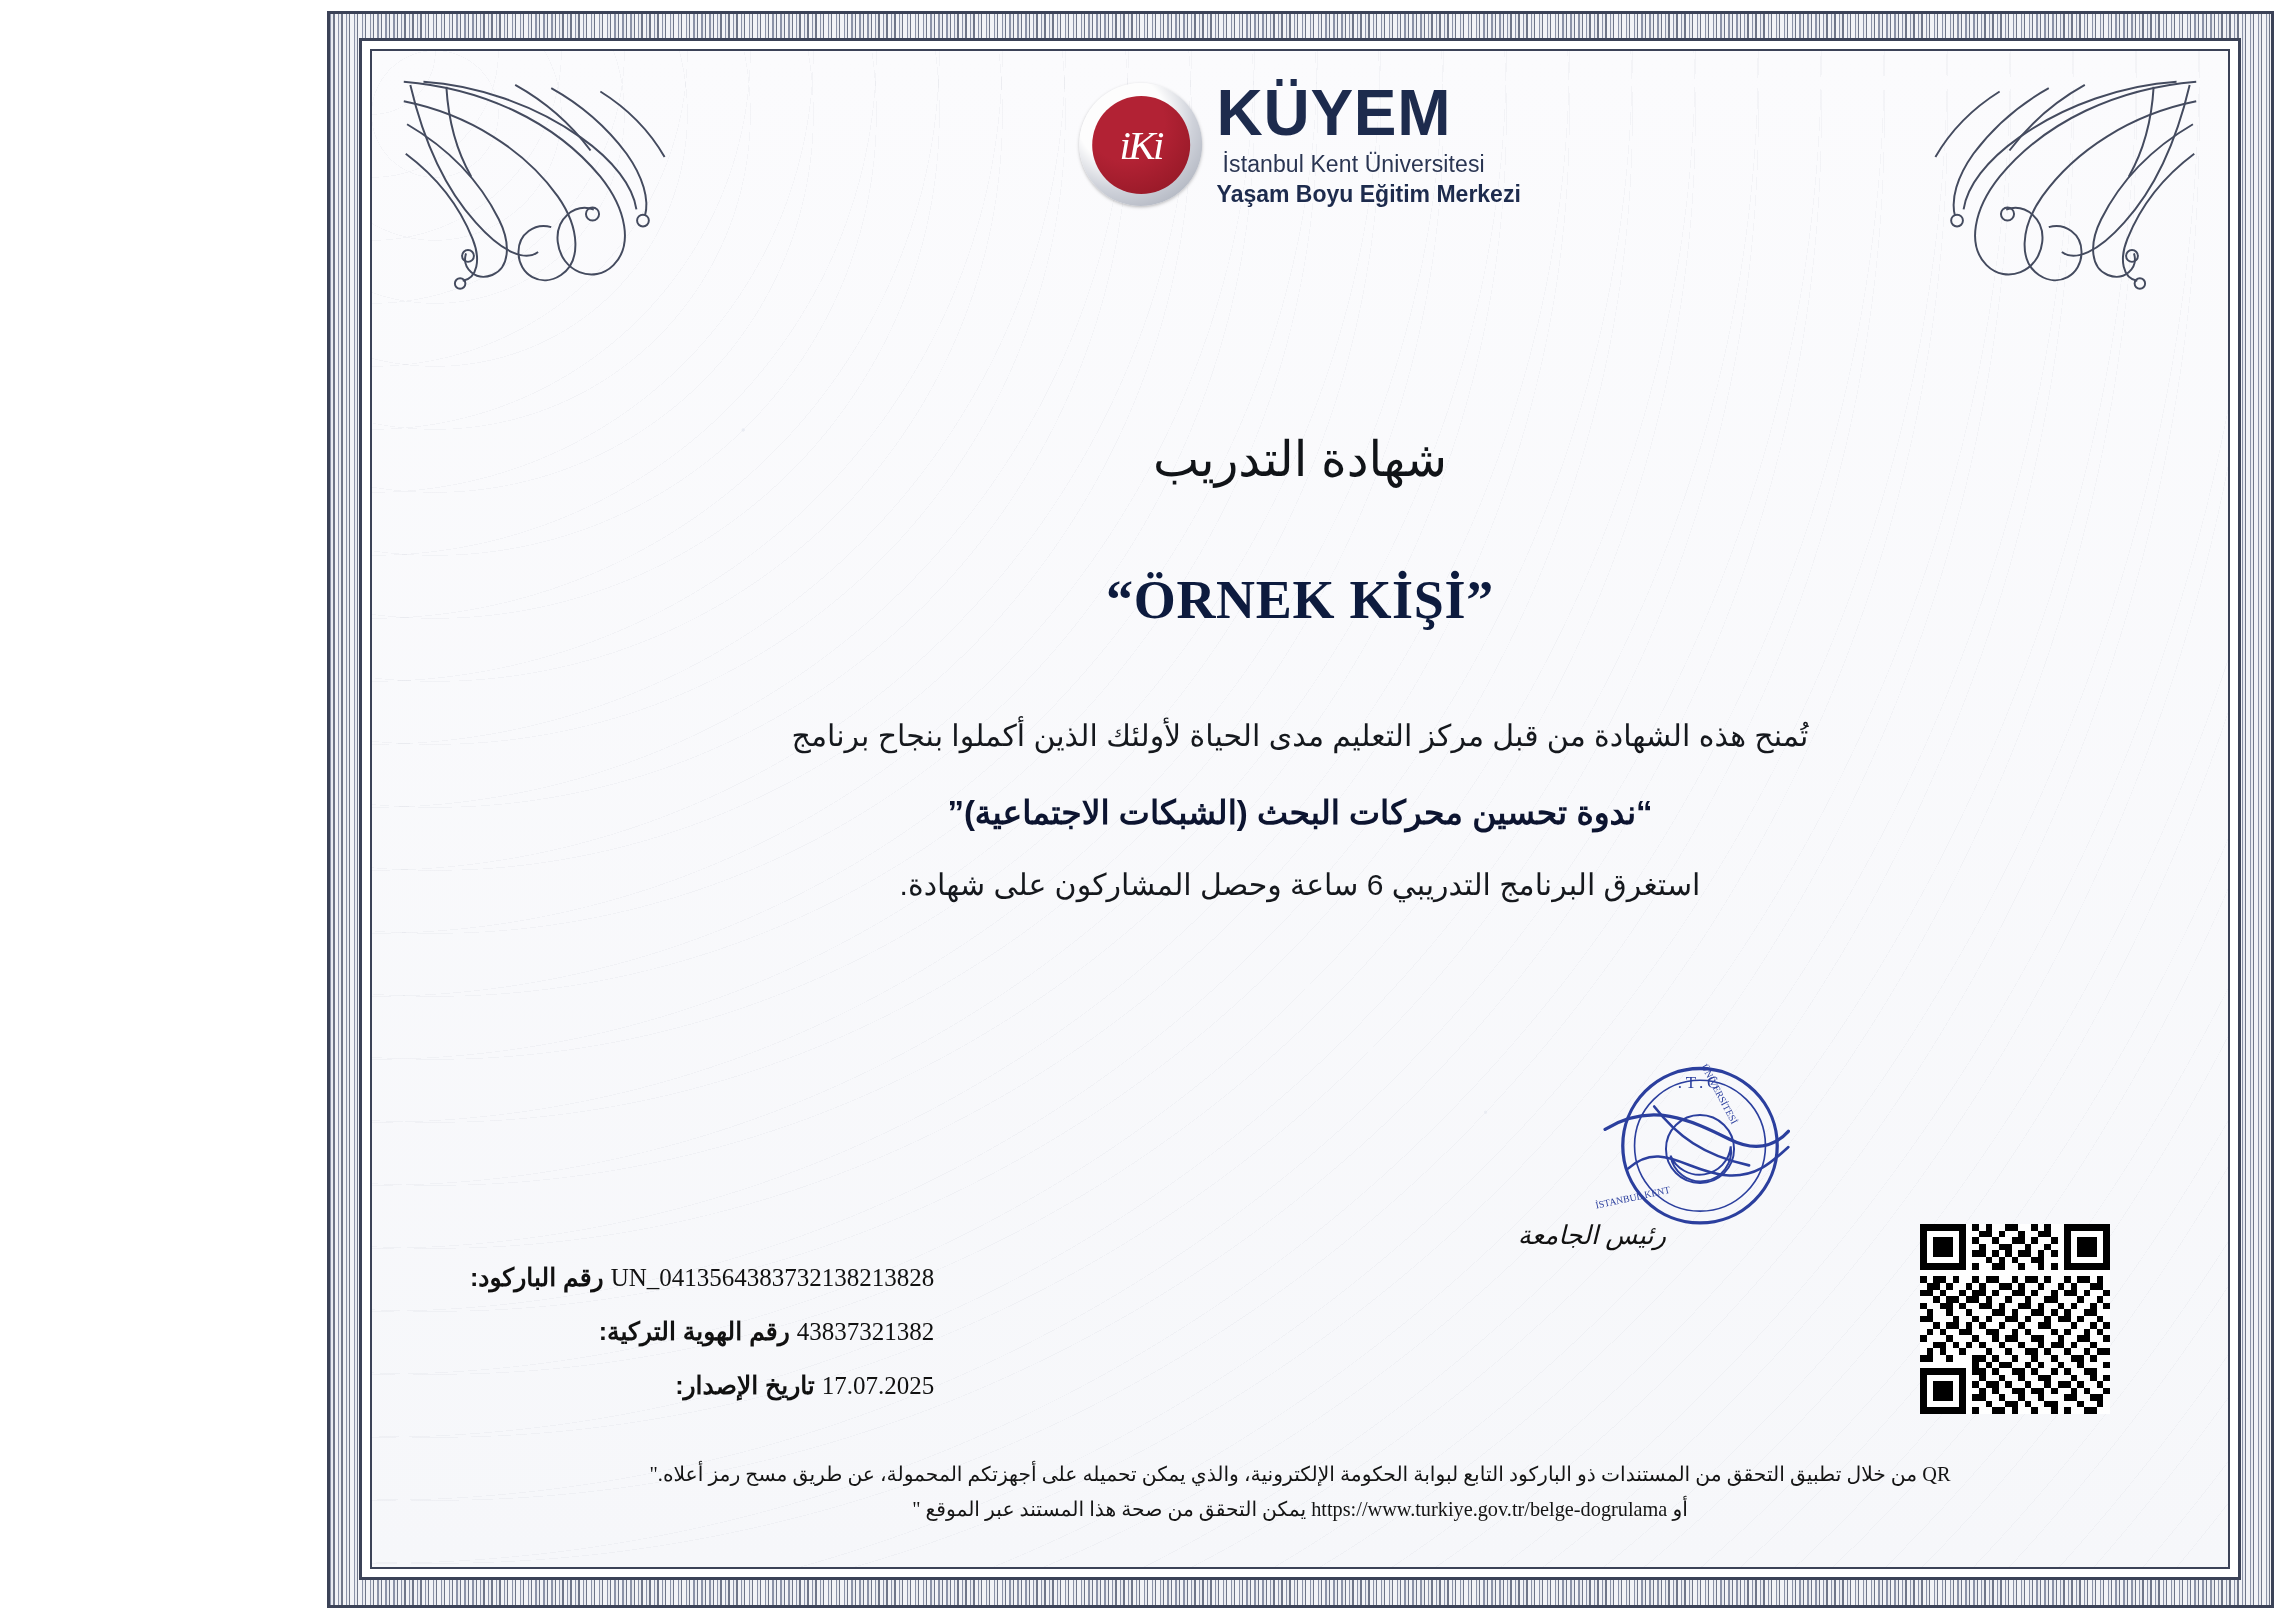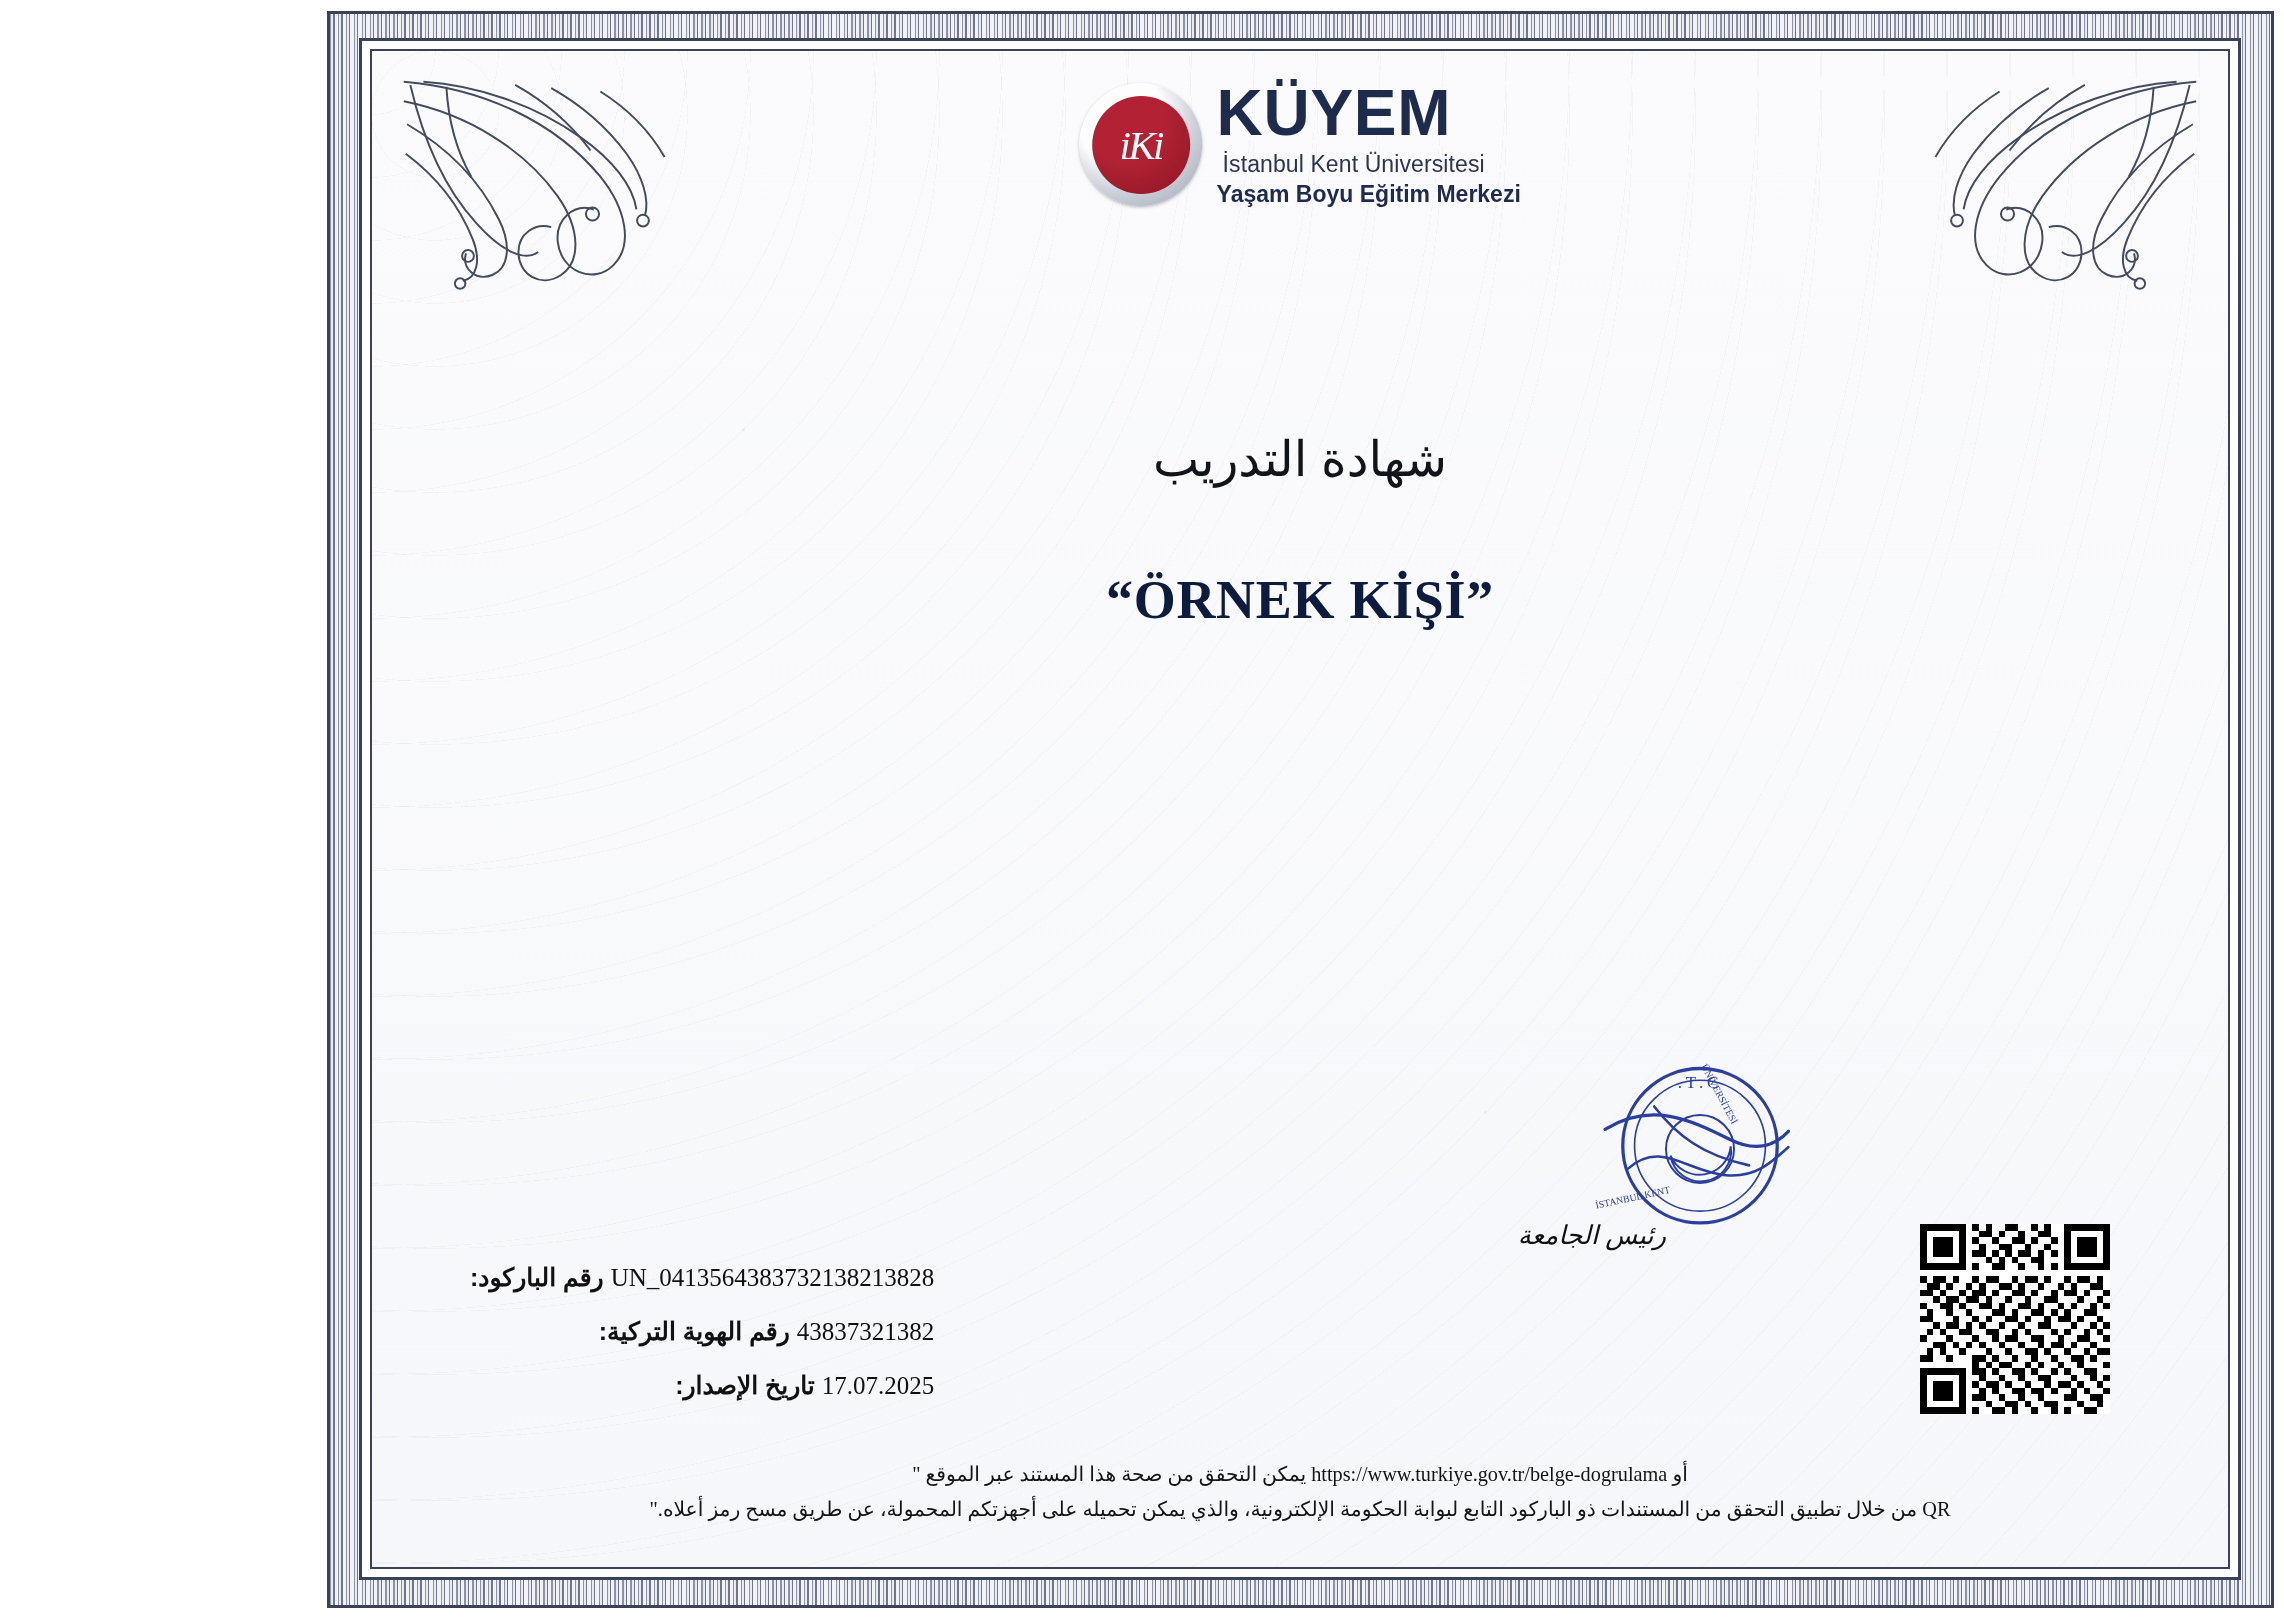--- a/index.html
+++ b/index.html
@@ -302,20 +302,25 @@
         <div class="logo-text">
           <div class="logo-title">KÜYEM</div>
           <div class="logo-sub1">İstanbul Kent Üniversitesi</div>
           <div class="logo-sub2">Yaşam Boyu Eğitim Merkezi</div>
         </div>
       </div>
 
       <div class="cert-heading">شهادة التدريب</div>
       <div class="recipient">“ÖRNEK KİŞİ”</div>
 
+      <div class="body-text">
+        <div class="body-line1">تُمنح هذه الشهادة من قبل مركز التعليم مدى الحياة لأولئك الذين أكملوا بنجاح برنامج</div>
+        <div class="body-line2">“ندوة تحسين محركات البحث (الشبكات الاجتماعية)”</div>
+        <div class="body-line3">استغرق البرنامج التدريبي 6 ساعة وحصل المشاركون على شهادة.</div>
+      </div>
 
       <div class="stamp">
         <svg viewBox="0 0 330 330" fill="none" stroke="#2b3f9e" stroke-width="3">
           <circle cx="165" cy="160" r="118" stroke-width="5"></circle>
           <circle cx="165" cy="160" r="100" stroke-width="2.5"></circle>
           <circle cx="165" cy="165" r="52" stroke-width="3"></circle>
           <path d="M120 175 a48 48 0 0 0 92 -14 a40 40 0 0 1 -92 14z" stroke-width="3"></path>
           <text x="165" y="72" text-anchor="middle" font-family="Liberation Serif, serif" font-size="26" fill="#2b3f9e" stroke="none" letter-spacing="6">T.C.</text>
           <text x="120" y="232" font-family="Liberation Serif, serif" font-size="15" fill="#2b3f9e" stroke="none" transform="rotate(-12 120 232)">İSTANBUL KENT</text>
           <text x="214" y="128" font-family="Liberation Serif, serif" font-size="15" fill="#2b3f9e" stroke="none" transform="rotate(62 214 128)">ÜNİVERSİTESİ</text>
@@ -580,24 +585,24 @@
               <rect x="14" y="28" width="1" height="1"></rect>
               <rect x="17" y="28" width="1" height="1"></rect>
               <rect x="20" y="28" width="1" height="1"></rect>
               <rect x="22" y="28" width="1" height="1"></rect>
               <rect x="25" y="28" width="2" height="1"></rect>
           </g>
         </svg>
       </div>
 
       <div class="footer">
+        <div>QR من خلال تطبيق التحقق من المستندات ذو الباركود التابع لبوابة الحكومة الإلكترونية، والذي يمكن تحميله على أجهزتكم المحمولة، عن طريق مسح رمز أعلاه."</div>
         <div>
           <span>أو</span>
           <span class="ltr">https://www.turkiye.gov.tr/belge-dogrulama</span>
           <span>يمكن التحقق من صحة هذا المستند عبر الموقع "</span>
         </div>
-        <div>QR من خلال تطبيق التحقق من المستندات ذو الباركود التابع لبوابة الحكومة الإلكترونية، والذي يمكن تحميله على أجهزتكم المحمولة، عن طريق مسح رمز أعلاه."</div>
       </div>
 
     </div>
   </div>
 </div>
 
 
 </body></html>

